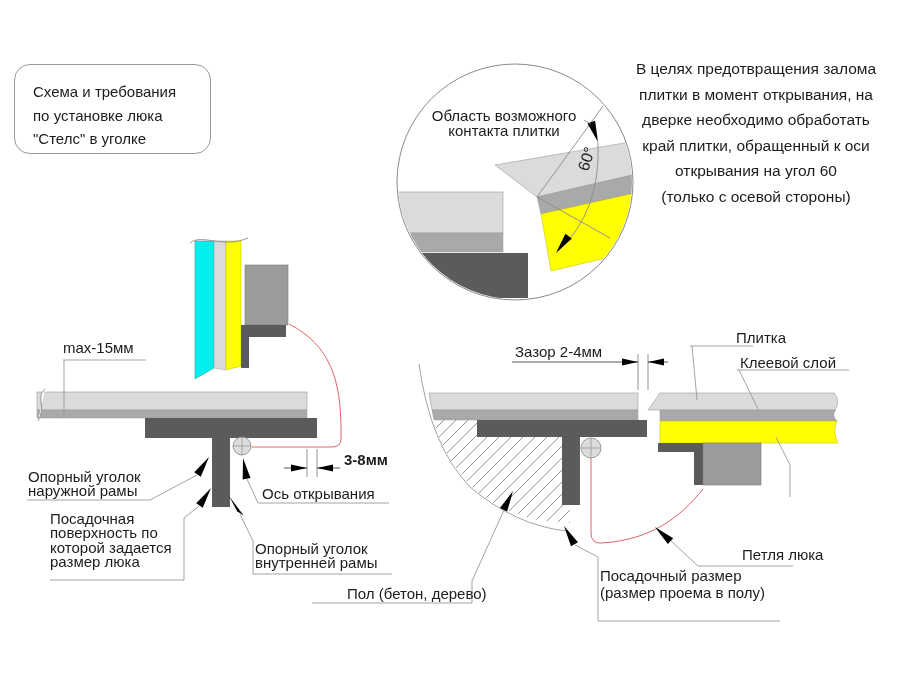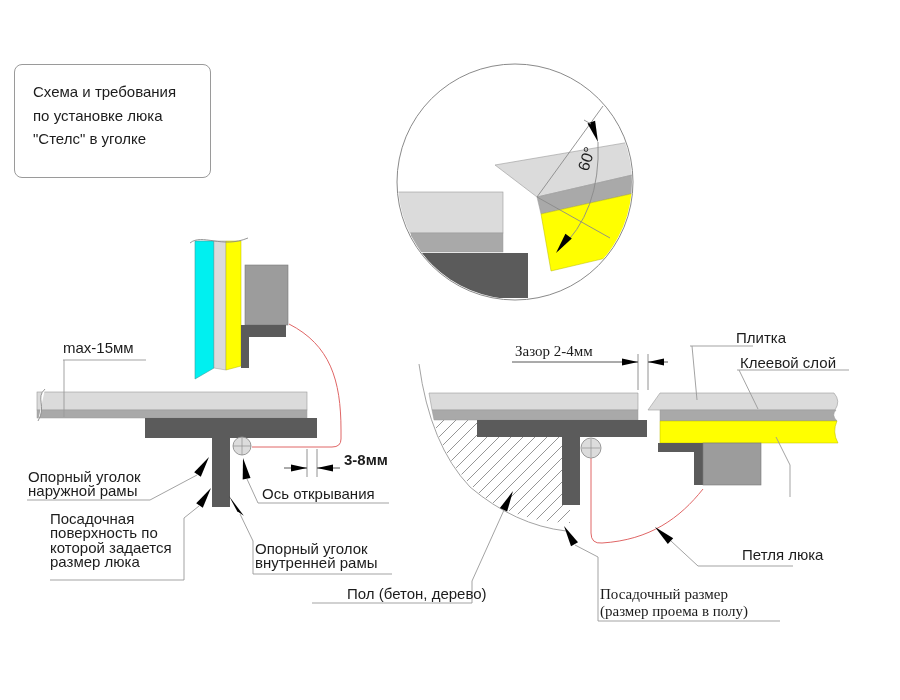--- a/index.html
+++ b/index.html
@@ -3,22 +3,22 @@
 <meta charset="utf-8">
 <style>
   html,body{margin:0;padding:0;background:#fff;}
   #canvas{position:relative;width:900px;height:700px;background:#fff;overflow:hidden;
           font-family:"Liberation Sans","DejaVu Sans",sans-serif;color:#1c1c1c;}
   #linework{position:absolute;left:0;top:0;}
   .lbl{position:absolute;font-size:15px;line-height:15px;white-space:pre-line;}
   .lh14{line-height:14.3px;}
   .lh15{line-height:15.2px;}
   .ctr{text-align:center;}
-  .title-box{position:absolute;left:14px;top:64px;width:197px;height:114px;
-             border:1.2px solid #9a9a9a;border-radius:8px;box-sizing:border-box;}
+  .title-box{position:absolute;left:14px;top:64px;width:197px;height:90px;
+             border:1.2px solid #9a9a9a;border-radius:16px;box-sizing:border-box;}
   .title-box .lbl{left:18px;top:15px;line-height:23.5px;position:absolute;width:170px;}
   .note{position:absolute;left:618px;top:56px;width:276px;font-size:15.5px;
         line-height:25.5px;text-align:center;white-space:pre-line;}
   .angle60{position:absolute;left:566px;top:150px;width:42px;font-size:16px;
            transform:rotate(-72deg);transform-origin:center;text-align:center;}
 </style>
 </head>
 <body>
 
 <div id="canvas">
@@ -127,35 +127,43 @@
     <polygon points="564,526 578,542.2 571,546.2" fill="#000"></polygon>
   </g>
 </svg>
 
   <div class="title-box">
     <div class="lbl">Схема и требования
 по установке люка
 "Стелс" в уголке</div>
   </div>
 
+  <div class="note">В целях предотвращения залома
+плитки в момент открывания, на
+дверке необходимо обработать
+край плитки, обращенный к оси
+открывания на угол 60
+(только с осевой стороны)</div>
 
+  <div class="lbl ctr lh15" style="left:420px;top:108px;width:168px;">Область возможного
+контакта плитки</div>
   <div class="angle60">60°</div>
 
   <div class="lbl" style="left:63px;top:340px;">max-15мм</div>
   <div class="lbl lh14" style="left:28px;top:470px;">Опорный уголок
 наружной рамы</div>
   <div class="lbl lh14" style="left:50px;top:512px;">Посадочная
 поверхность по
 которой задается
 размер люка</div>
   <div class="lbl" style="left:262px;top:486px;">Ось открывания</div>
   <div class="lbl" style="left:344px;top:452px;font-weight:bold;">3-8мм</div>
   <div class="lbl lh14" style="left:255px;top:542px;">Опорный уголок
 внутренней рамы</div>
   <div class="lbl" style="left:315px;top:586px;margin-left:32px;">Пол (бетон, дерево)</div>
 
-  <div class="lbl" style="left:515px;top:344px;font-family:Liberation Serif, serif;">Зазор 2-4мм</div>
+  <div class="lbl" style="left:515px;top:344px;">Зазор 2-4мм</div>
   <div class="lbl" style="left:736px;top:330px;">Плитка</div>
   <div class="lbl" style="left:740px;top:355px;">Клеевой слой</div>
   <div class="lbl" style="left:742px;top:547px;">Петля люка</div>
-  <div class="lbl" style="left:600px;top:586px;line-height:16.5px;font-family:Liberation Serif, serif;">Посадочный размер
+  <div class="lbl" style="left:600px;top:568px;line-height:16.5px;">Посадочный размер
 (размер проема в полу)</div>
 </div>
 
 </body></html>

